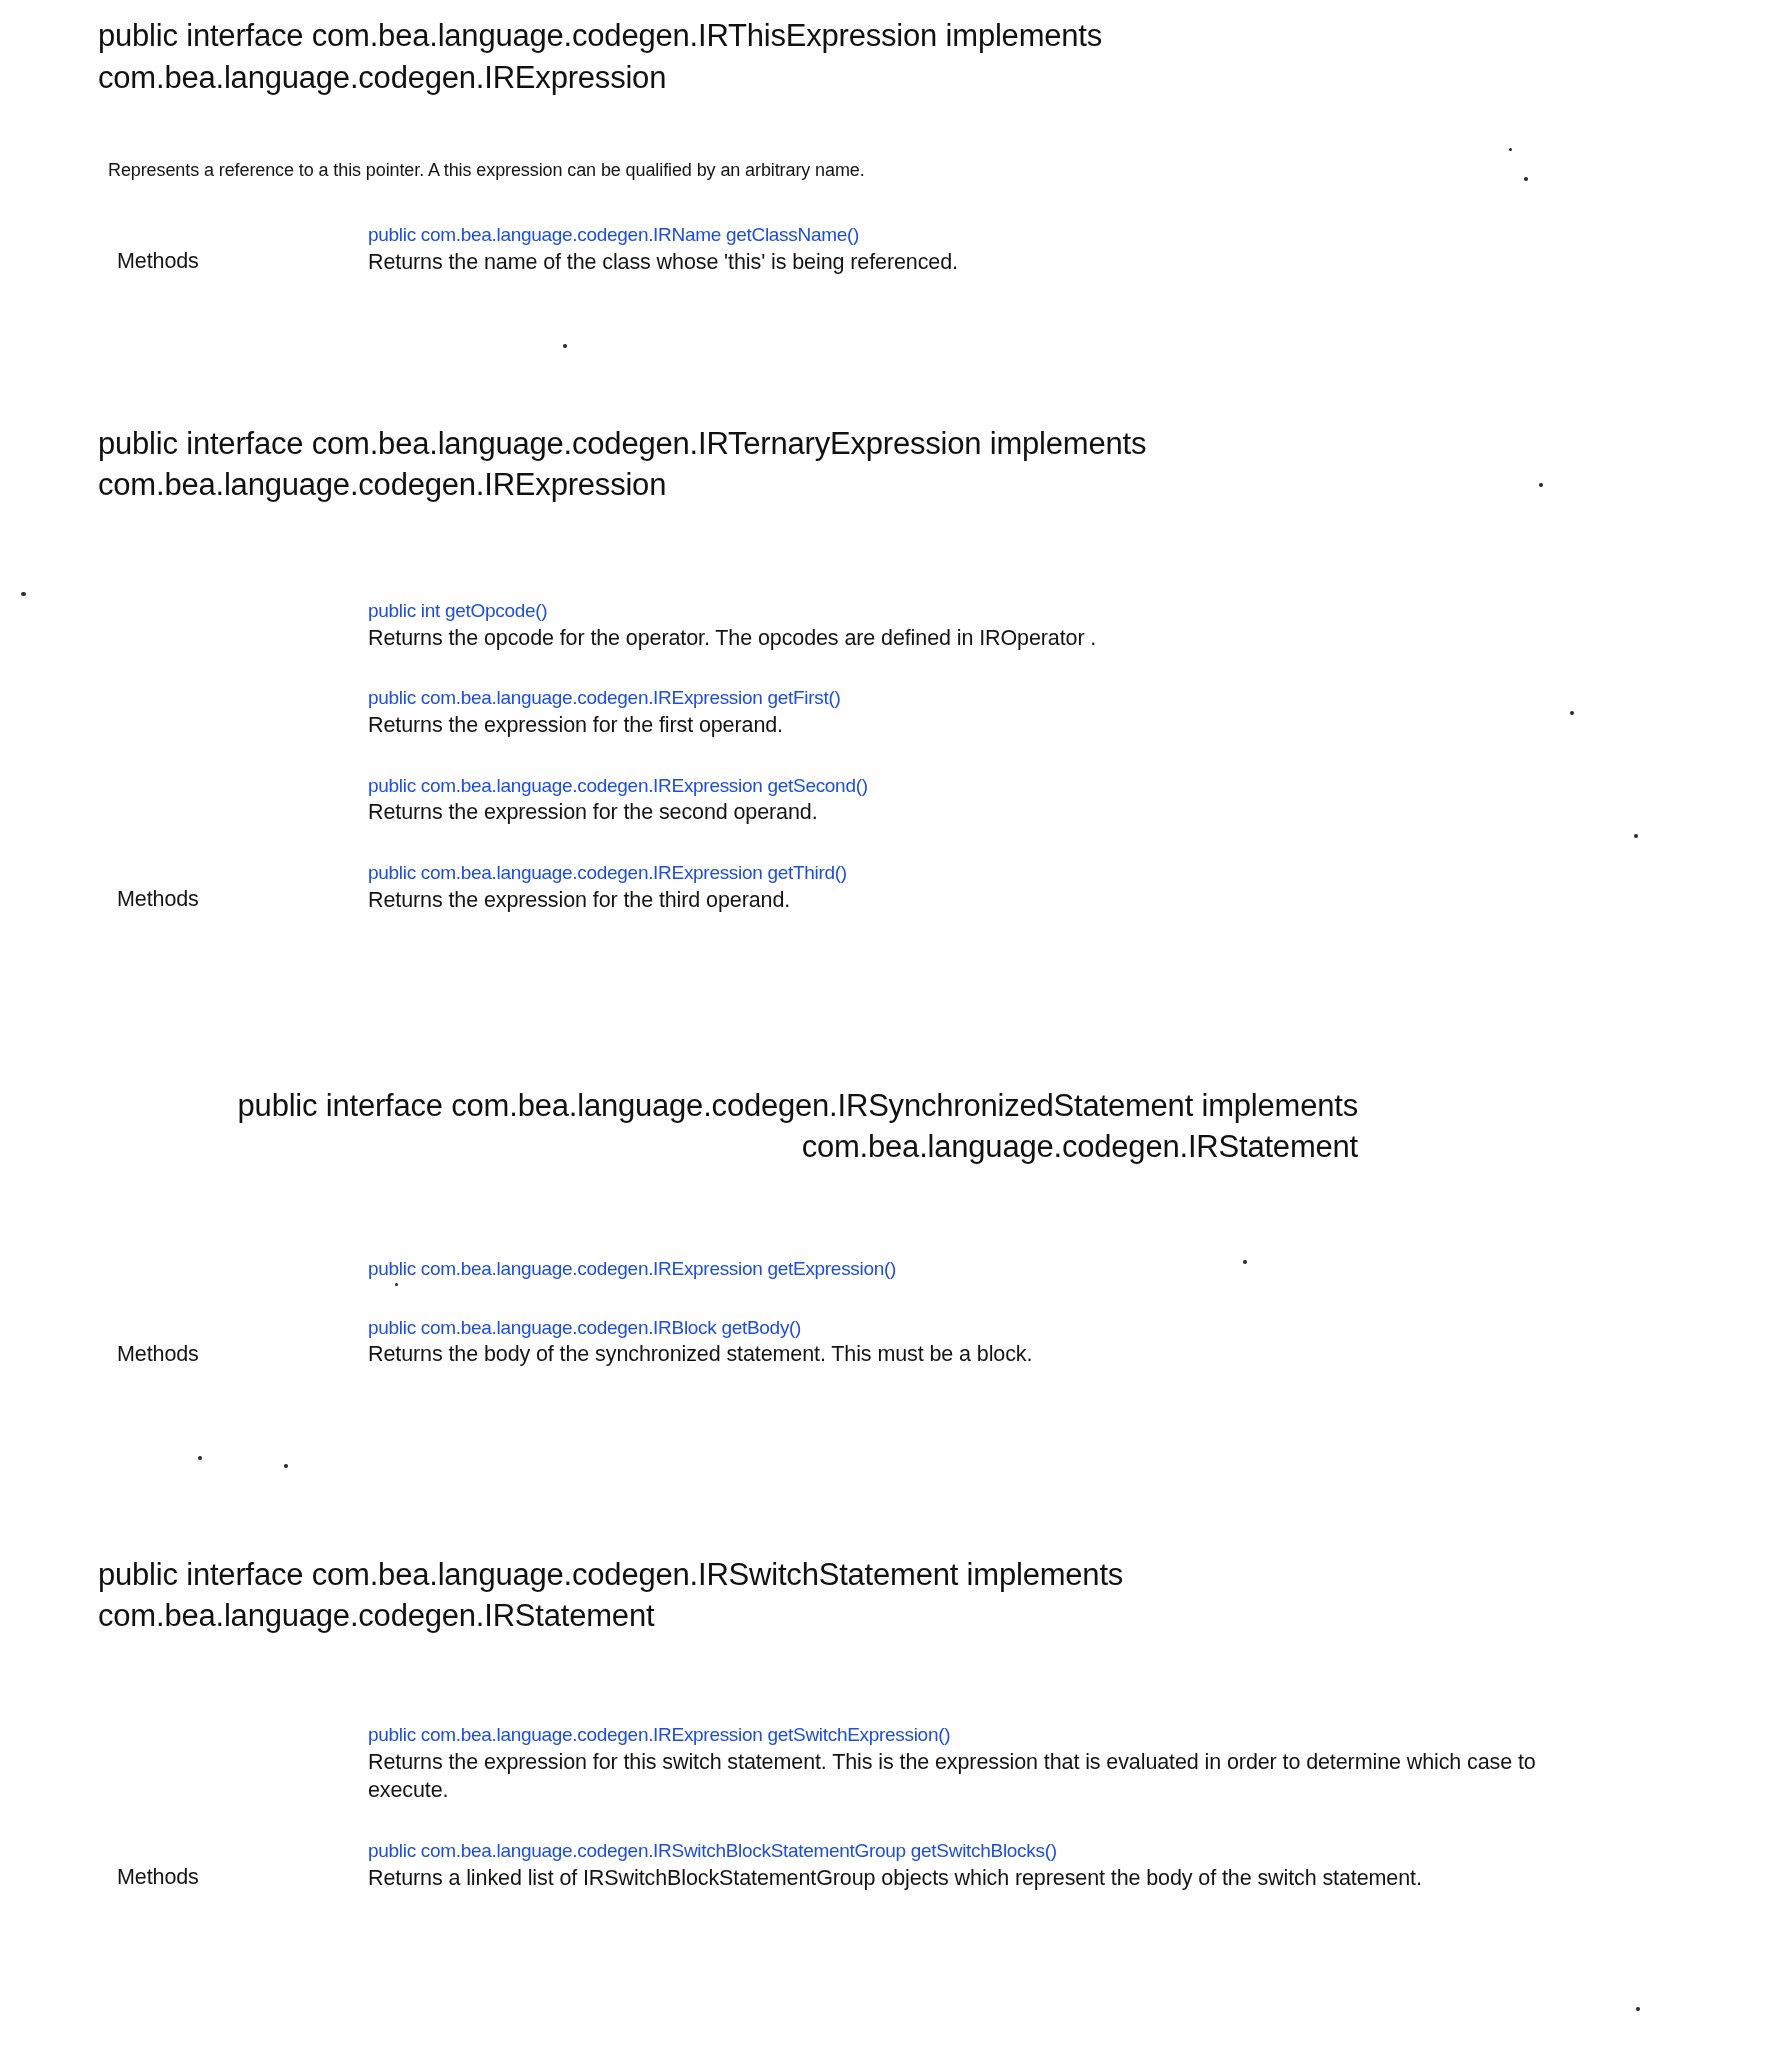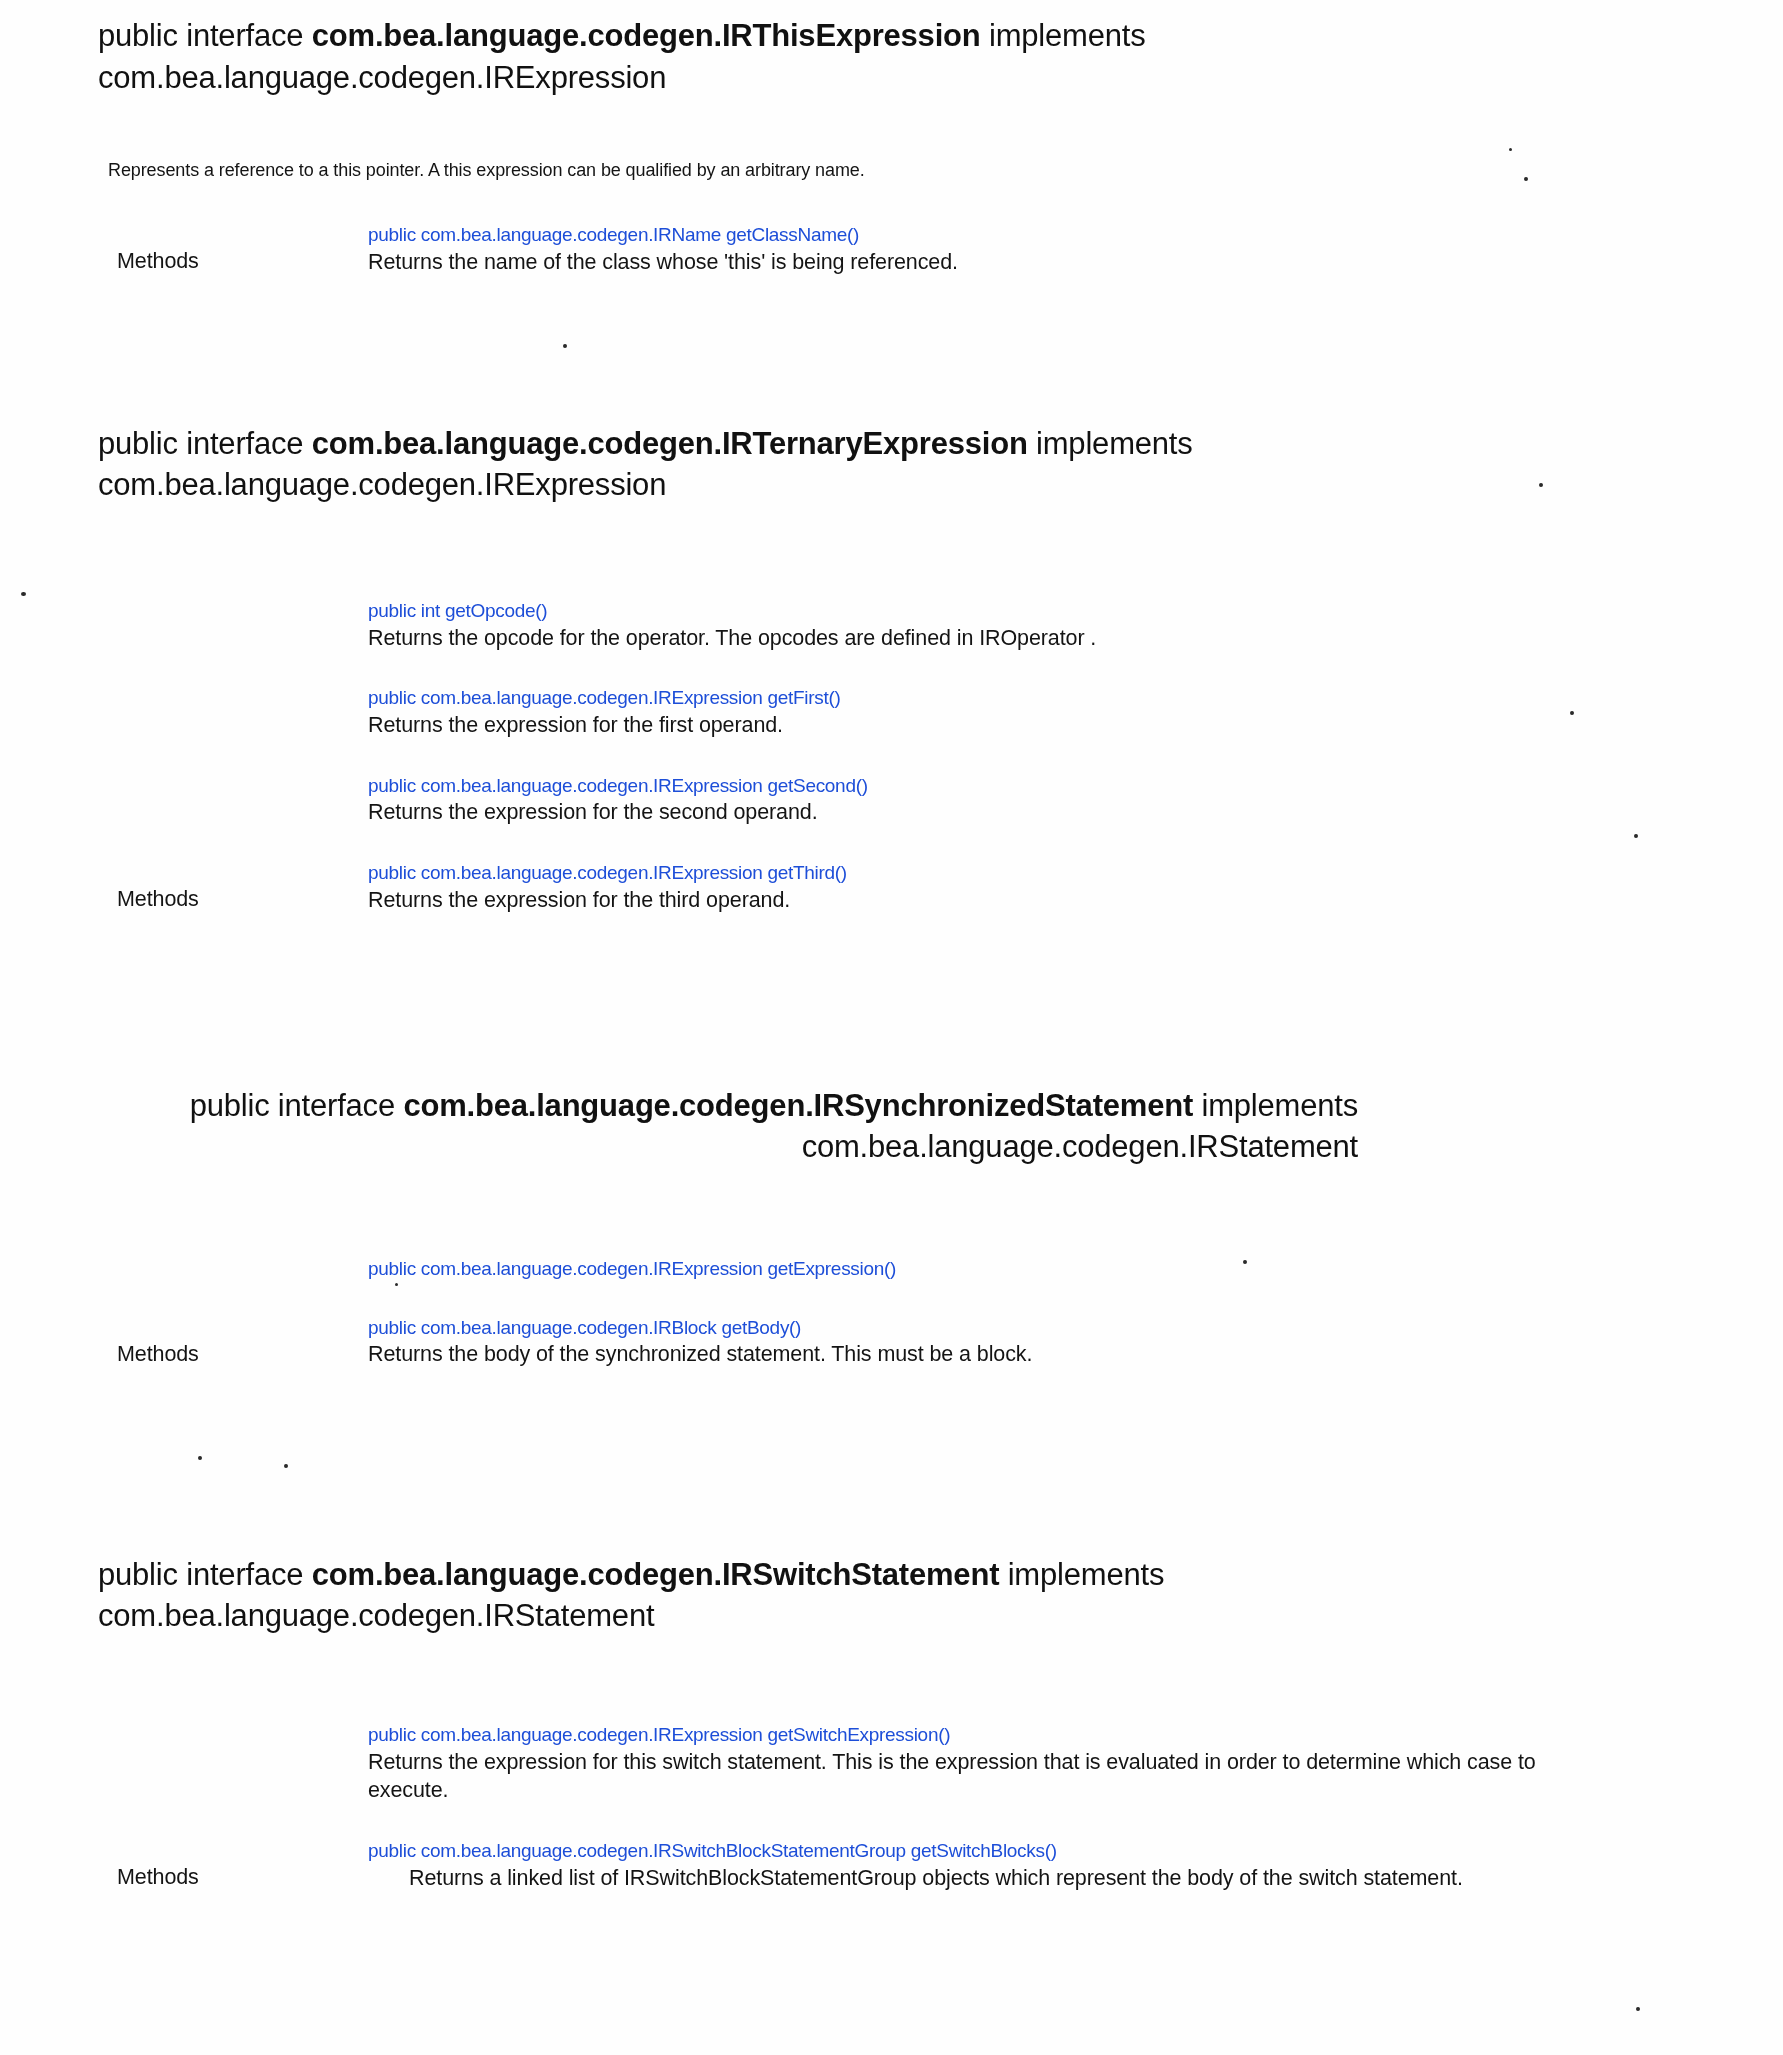--- a/index.html
+++ b/index.html
@@ -27,21 +27,21 @@
     position: absolute;
   }
   .iface-heading {
     font-size: 31px;
     line-height: 1.33;
     font-weight: normal;
     letter-spacing: -0.2px;
     color: #111111;
   }
   .iface-heading b {
-    font-weight: bold;
+    font-weight: normal;
     letter-spacing: -0.2px;
   }
 
   
   .desc {
     font-size: 18px;
     line-height: 1.35;
     letter-spacing: -0.1px;
     color: #141414;
   }
@@ -167,21 +167,21 @@
 
   <div class="methods-block" style="position:absolute; left:117px; top:1723px; width:1429px;">
     <div class="methods-label">Methods</div>
     <div class="methods-list">
       <div class="method">
         <div class="method-sig">public com.bea.language.codegen.IRExpression getSwitchExpression()</div>
         <div class="method-doc" style="max-width:1176px;">Returns the expression for this switch statement. This is the expression that is evaluated in order to determine which case to execute.</div>
       </div>
       <div class="method">
         <div class="method-sig">public com.bea.language.codegen.IRSwitchBlockStatementGroup getSwitchBlocks()</div>
-        <div class="method-doc" style="max-width:1134px;margin-left:41px;">Returns a linked list of IRSwitchBlockStatementGroup objects which represent the body of the switch statement.</div>
+        <div class="method-doc" style="max-width:1134px;">Returns a linked list of IRSwitchBlockStatementGroup objects which represent the body of the switch statement.</div>
       </div>
     </div>
   </div>
 
   <div class="speckle" style="left:1524px; top:177px; width:3.8px; height:3.8px;"></div>
   <div class="speckle" style="left:1509px; top:148px; width:3.1px; height:3.1px;"></div>
   <div class="speckle" style="left:1539px; top:483px; width:3.8px; height:3.8px;"></div>
   <div class="speckle" style="left:21px; top:592px; width:4.6px; height:3.8px;"></div>
   <div class="speckle" style="left:1570px; top:711px; width:3.8px; height:3.8px;"></div>
   <div class="speckle" style="left:1634px; top:834px; width:3.8px; height:3.8px;"></div>

